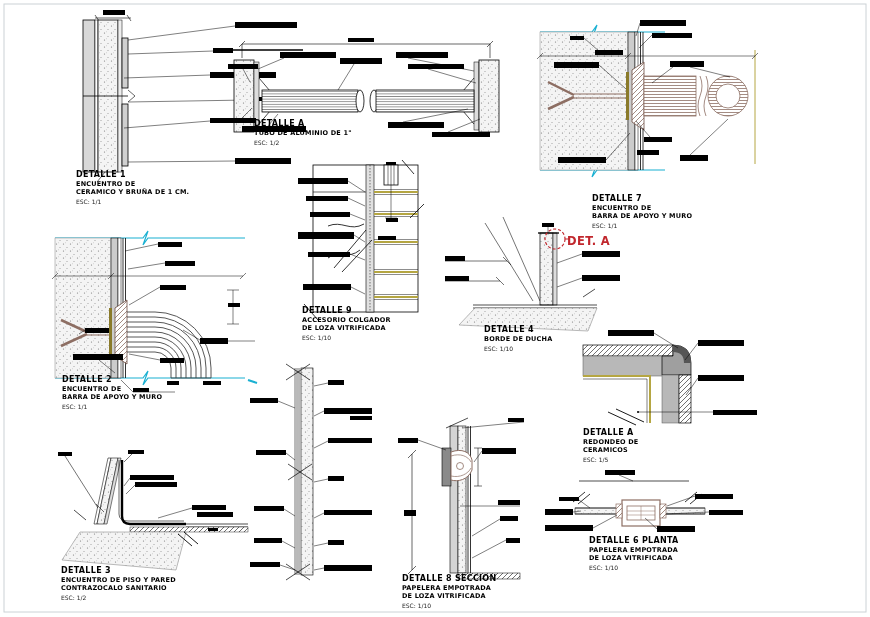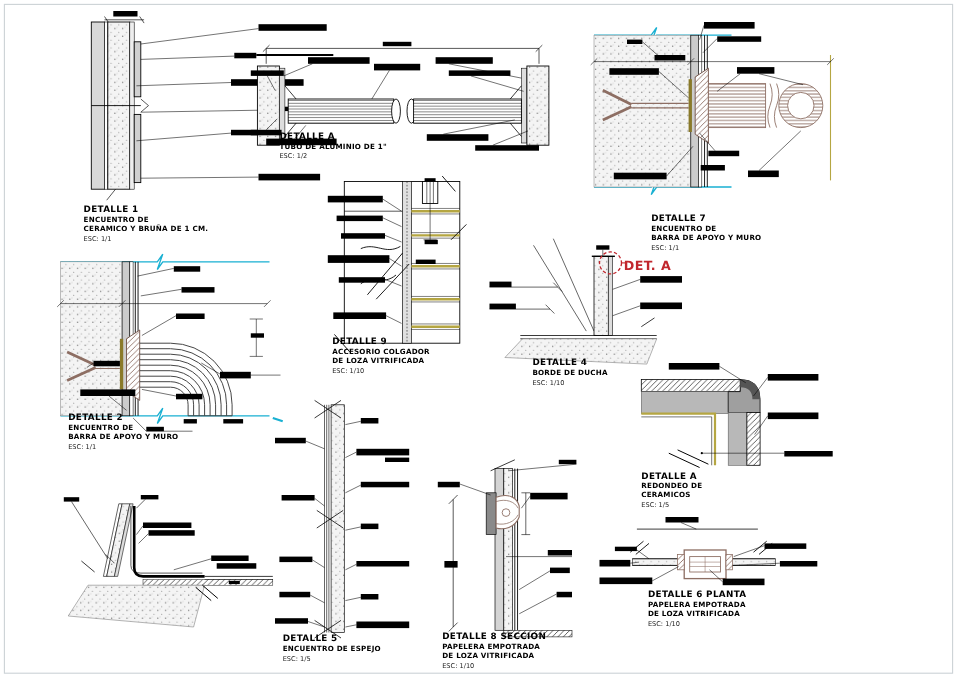--- a/index.html
+++ b/index.html
@@ -369,21 +369,21 @@
         <rect x="0" y="55" width="48" height="6" fill="#000" stroke="none"></rect>
     <path d="M150 26 L122 36" stroke-width="0.5"></path>
         <rect x="150" y="24" width="38" height="5" fill="#000" stroke="none"></rect>
     <path d="M164 42 L121 44" stroke-width="0.5"></path>
         <rect x="164" y="40" width="34" height="5" fill="#000" stroke="none"></rect>
     <path d="M112 59 L100 48" stroke-width="0.5"></path>
         <rect x="112" y="56" width="38" height="6" fill="#000" stroke="none"></rect>
   </g>
 </svg>
 
-  <div class="cap" style="left:76px;top:186px">
+  <div class="cap" style="left:76px;top:170px">
     <div class="t">DETALLE 1</div>
     <div class="l">ENCUENTRO DE</div>
     <div class="l">CERAMICO Y BRUÑA DE 1 CM.</div>
     <div class="s">ESC: 1/1</div>
   </div>
 
   <div class="cap" style="left:254px;top:119px">
     <div class="t">DETALLE A</div>
     <div class="l">TUBO DE ALUMINIO DE 1"</div>
     <div class="s">ESC: 1/2</div>
@@ -416,26 +416,27 @@
     <div class="s">ESC: 1/10</div>
   </div>
 
   <div class="cap" style="left:583px;top:428px">
     <div class="t">DETALLE A</div>
     <div class="l">REDONDEO DE</div>
     <div class="l">CERAMICOS</div>
     <div class="s">ESC: 1/5</div>
   </div>
 
-
-  <div class="cap" style="left:257px;top:576px">
-    <div class="t">DETALLE 5</div>
-    <div class="l">ENCUENTRO DE ESPEJO</div>
-    <div class="s">ESC: 1/5</div>
-  </div>
+  <div class="cap" style="left:61px;top:566px">
+    <div class="t">DETALLE 3</div>
+    <div class="l">ENCUENTRO DE PISO Y PARED</div>
+    <div class="l">CONTRAZOCALO SANITARIO</div>
+    <div class="s">ESC: 1/2</div>
+  </div>
+
 
   <div class="cap" style="left:402px;top:574px">
     <div class="t">DETALLE 8 SECCION</div>
     <div class="l">PAPELERA EMPOTRADA</div>
     <div class="l">DE LOZA VITRIFICADA</div>
     <div class="s">ESC: 1/10</div>
   </div>
 
   <div class="cap" style="left:589px;top:536px">
     <div class="t">DETALLE 6 PLANTA</div>

